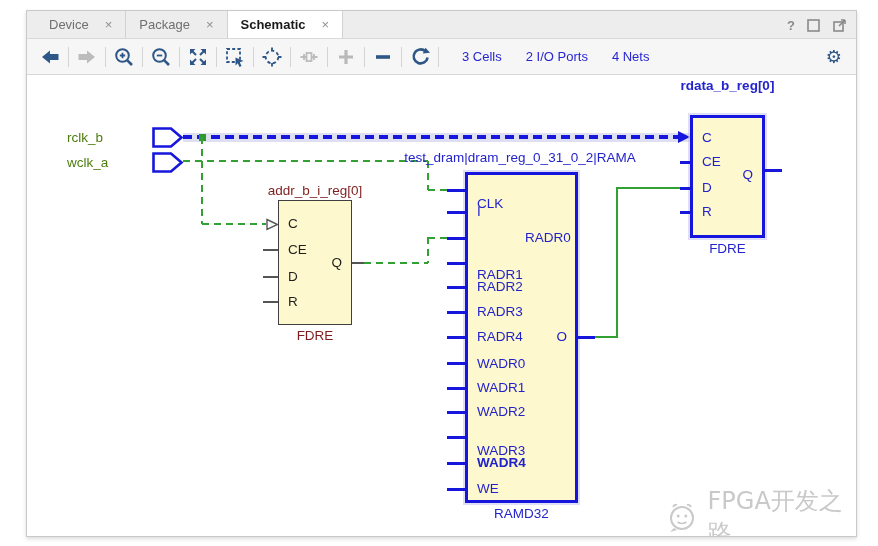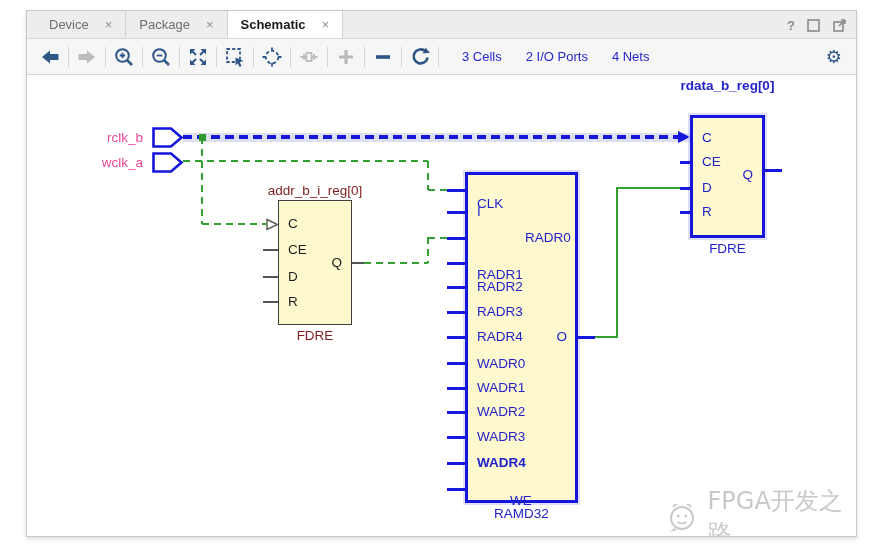--- a/index.html
+++ b/index.html
@@ -24,21 +24,21 @@
              display:flex; align-items:center; padding:0 8px; }
   .tbtn { width:26px; height:26px; display:flex; align-items:center; justify-content:center; margin:0 2px; }
   .sep { width:1px; height:20px; background:#d4d4d4; margin:0 3px; }
   .tlink { font-size:13px; color:#2626cf; margin:0 12px; text-decoration:none; cursor:pointer; }
   .gear { margin-left:auto; margin-right:6px; font-family:"DejaVu Sans", sans-serif; font-size:18px; color:#2e5687; cursor:pointer; }
 
   
   .canvas { position:relative; height:461px; background:#fff; overflow:hidden; }
   .abs { position:absolute; }
 
-  .portlabel { font-size:13.5px; color:#ec4899; width:76px; text-align:right; }
+  .portlabel { font-size:13.5px; color:#4d7c0f; width:76px; }
 
   
   .halo      { background:#dfdff2; }
   .bluedash  { height:4px; background:repeating-linear-gradient(90deg,#1616dd 0 9px, rgba(0,0,0,0) 9px 14px); }
   .gdash-h   { height:2px; background:repeating-linear-gradient(90deg,#33a033 0 7px, rgba(0,0,0,0) 7px 12px); }
   .gdash-v   { width:2px;  background:repeating-linear-gradient(180deg,#33a033 0 7px, rgba(0,0,0,0) 7px 12px); }
   .gsolid-h  { height:2px; background:#33a033; }
   .gsolid-v  { width:2px;  background:#33a033; }
   .stub-blue { background:#1616dd; height:3px; }
   .stub-gray { background:#555; height:2px; }
@@ -215,34 +215,35 @@
       <span class="pin" style="top:40px;">CE</span>
       <span class="pin" style="top:67px;">D</span>
       <span class="pin" style="top:92px;">R</span>
       <span class="pin out" style="top:53px; right:9px;">Q</span>
     </div>
     <div class="abs instlabel black-t" style="left:251px; top:253px; width:74px;">FDRE</div>
     <div class="abs stub-gray" style="left:236px; top:174px; width:15px;"></div>
     <div class="abs stub-gray" style="left:236px; top:201px; width:15px;"></div>
     <div class="abs stub-gray" style="left:236px; top:226px; width:15px;"></div>
 
+    <div class="abs instlabel blue-t" style="left:238px; top:75px; width:510px;">test_dram|dram_reg_0_31_0_2|RAMA</div>
     <div class="abs cell sel" style="left:438px; top:97px; width:113px; height:331px;">
       <span class="pin" style="top:6px;margin-top:14px;">CLK</span>
       <span class="pin" style="top:28px;">I</span>
       <span class="pin" style="top:54px;margin-left:48px;">RADR0</span>
       <span class="pin" style="top:91px;">RADR1</span>
       <span class="pin" style="top:103px;">RADR2</span>
       <span class="pin" style="top:128px;">RADR3</span>
       <span class="pin" style="top:153px;">RADR4</span>
       <span class="pin" style="top:180px;">WADR0</span>
       <span class="pin" style="top:204px;">WADR1</span>
       <span class="pin" style="top:228px;">WADR2</span>
-      <span class="pin" style="top:253px;">WADR3</span>
+      <span class="pin" style="top:267px;">WADR3</span>
       <span class="pin" style="top:279px;font-weight:bold;">WADR4</span>
-      <span class="pin" style="top:317px;margin-left:33px;">WE</span>
+      <span class="pin" style="top:305px;">WE</span>
       <span class="pin out" style="top:153px; right:8px;">O</span>
     </div>
     <div class="abs instlabel blue-t" style="left:438px; top:431px; width:113px;">RAMD32</div>
 
     <div class="abs stub-blue" style="left:420px; top:114px; width:18px;"></div>
     <div class="abs stub-blue" style="left:420px; top:136px; width:18px;"></div>
     <div class="abs stub-blue" style="left:420px; top:162px; width:18px;"></div>
     <div class="abs stub-blue" style="left:420px; top:187px; width:18px;"></div>
     <div class="abs stub-blue" style="left:420px; top:211px; width:18px;"></div>
     <div class="abs stub-blue" style="left:420px; top:236px; width:18px;"></div>

